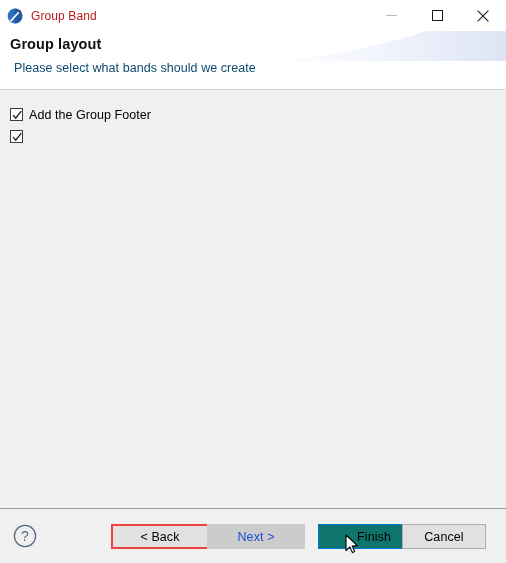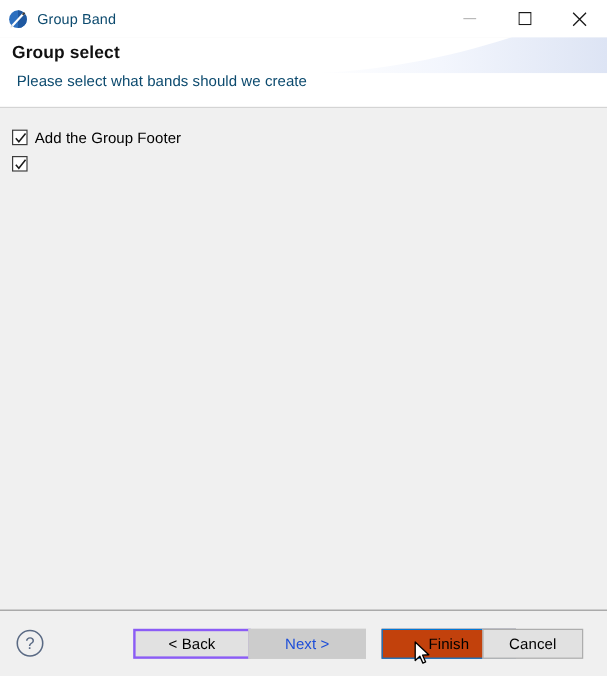--- a/index.html
+++ b/index.html
@@ -38,21 +38,21 @@
   #title-icon {
     width: 16px;
     height: 16px;
     margin-left: 7px;
     margin-right: 8px;
     flex: 0 0 auto;
     display: block;
   }
   #title-text {
     font-size: 12px;
-    color: #0c4a6e;
+    color: #b91c1c;
     letter-spacing: 0.1px;
     white-space: nowrap;
     flex: 1 1 auto;
   }
   .winbtn {
     width: 46px;
     height: 31px;
     display: flex;
     align-items: center;
     justify-content: center;
@@ -161,34 +161,34 @@
     justify-content: center;
     padding: 0;
     letter-spacing: 0.1px;
     background: #e1e1e1;
     border: 1px solid #adadad;
     color: #000000;
   }
   #btn-back {
     left: 111px;
     width: 98px;
-    border: 2px solid #8b5cf6;
+    border: 2px solid #ef4444;
     background: #e1e1e1;
   }
   #btn-next {
     left: 207px;
     width: 98px;
     background: #cccccc;
     border: 1px solid #cccccc;
     color: #1d4ed8;
   }
   #btn-finish {
     left: 318px;
     width: 112px;
-    background: #c2410c;
+    background: #0f766e;
     border: 1px solid #0078d7;
   }
   #btn-cancel {
     left: 402px;
     width: 84px;
     background: #e1e1e1;
     border: 1px solid #adadad;
   }
 
   #cursor {
@@ -237,21 +237,21 @@
     <svg id="header-swoosh" viewBox="0 0 250 62" preserveAspectRatio="none">
       <defs>
         <linearGradient id="swooshgrad" x1="0" y1="0" x2="1" y2="0">
           <stop offset="0%" stop-color="#ffffff"></stop>
           <stop offset="45%" stop-color="#f3f6fd"></stop>
           <stop offset="100%" stop-color="#dde4f4"></stop>
         </linearGradient>
       </defs>
       <path d="M250 0 L250 62 L0 62 C90 60 180 34 250 0 Z" fill="url(#swooshgrad)"></path>
     </svg>
-    <div id="header-title">Group select</div>
+    <div id="header-title">Group layout</div>
     <div id="header-subtitle">Please select what bands should we create</div>
   </div>
 
   <div id="content">
 
     <div class="checkrow">
       <span class="cbox">
         <svg width="13" height="13" viewBox="0 0 13 13" style="display: block;">
           <path d="M2.2 6.2 L4.7 9.2 L10.3 2.2" stroke="#1b1b1b" stroke-width="1.3" fill="none"></path>
         </svg>

